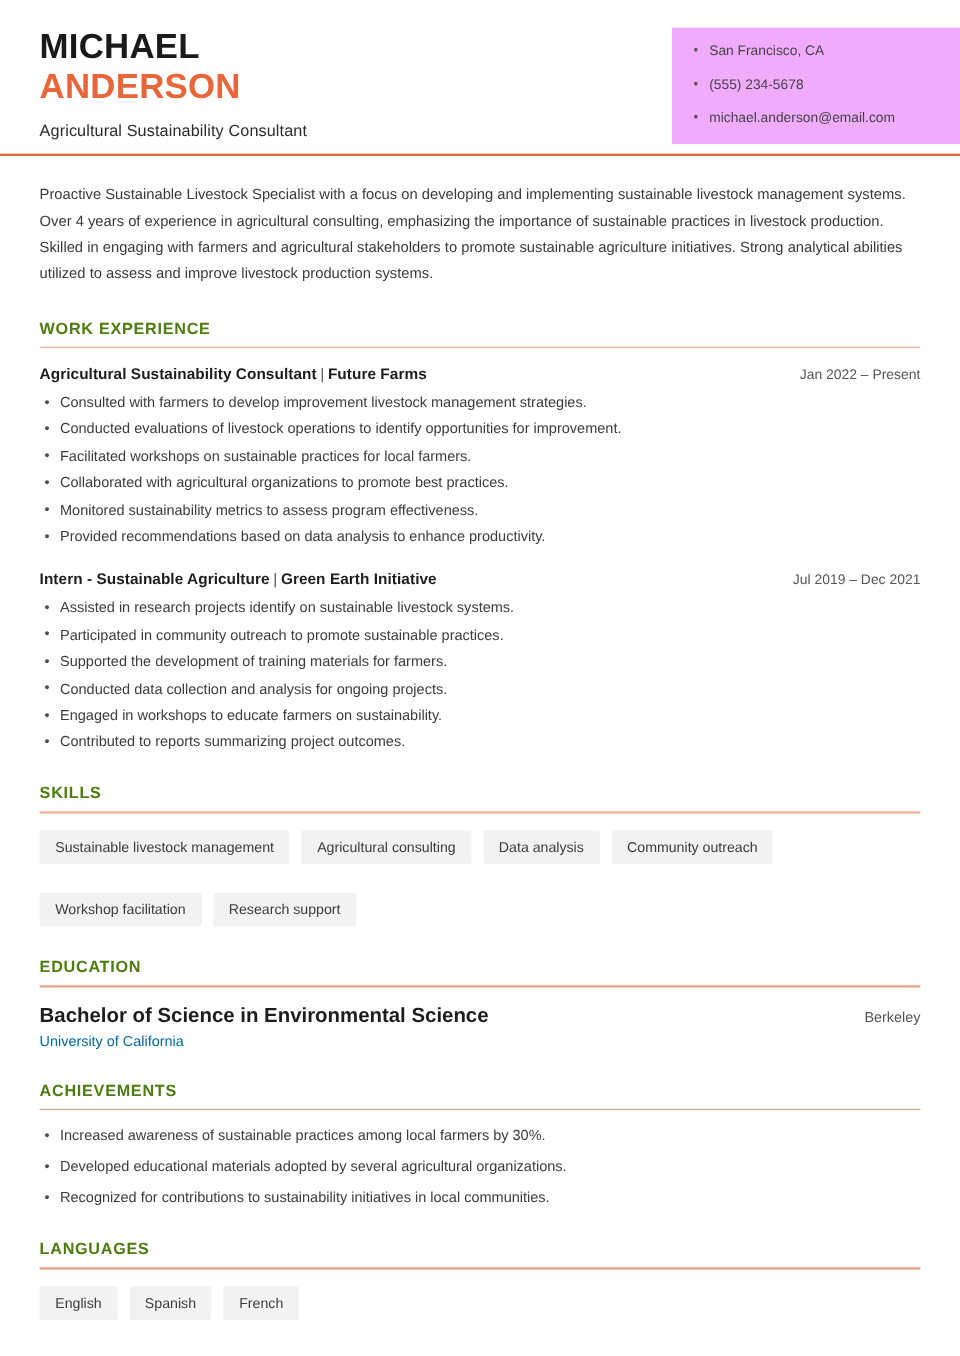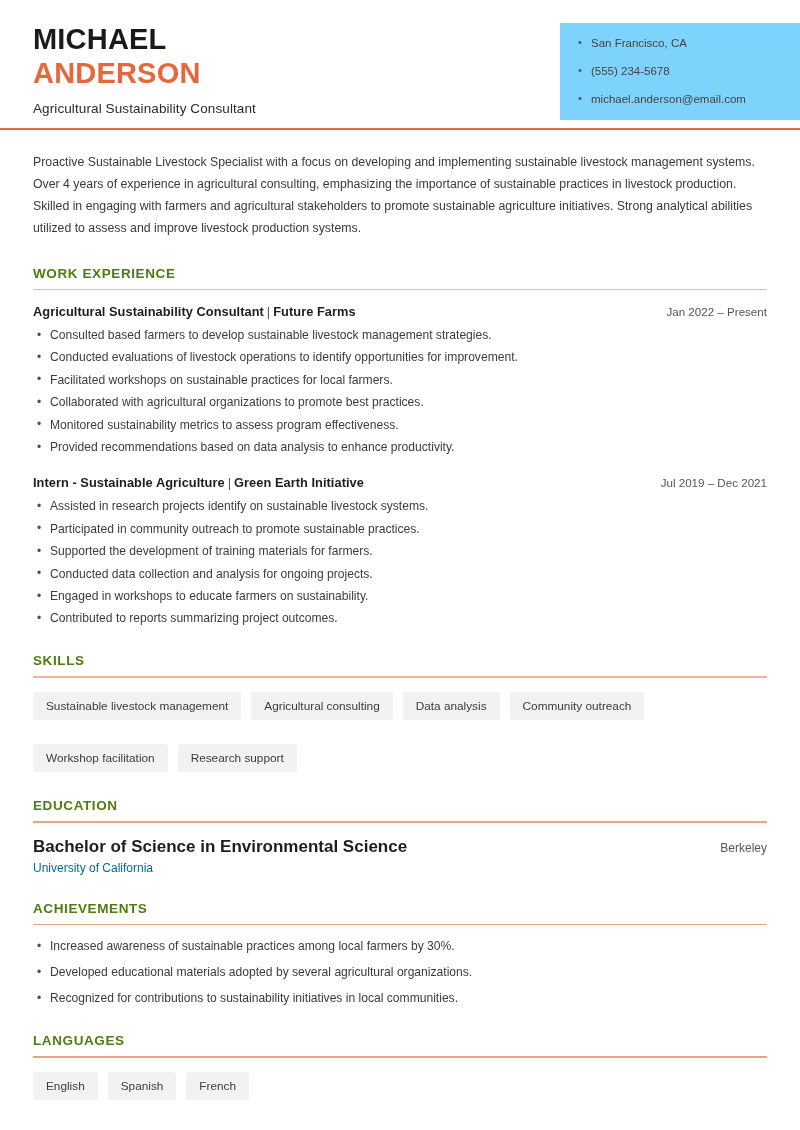--- a/index.html
+++ b/index.html
@@ -50,21 +50,21 @@
     color: #e8663a;
     text-transform: uppercase;
   }
   .job-title {
     font-size: 13.5px;
     color: #2b2b2b;
     margin-top: 11px;
     letter-spacing: 0.1px;
   }
   .contact-box {
-    background: #7dd3fc;
+    background: #f0abfc;
     width: 240px;
     min-height: 93px;
     padding: 14px 16px 14px 18px;
     margin-top: 23px;
   }
   .contact-list {
     list-style: none;
     margin: 0;
     padding: 0;
   }
@@ -237,21 +237,21 @@
       <div class="section-rule"></div>
 
       <div class="entry">
         <div class="entry-head">
           <div class="entry-title">
             <span>Agricultural Sustainability Consultant</span><span class="entry-sep">|</span><span>Future Farms</span>
           </div>
           <div class="entry-date">Jan 2022 – Present</div>
         </div>
         <ul class="bullets">
-          <li>Consulted based farmers to develop sustainable livestock management strategies.</li>
+          <li>Consulted with farmers to develop improvement livestock management strategies.</li>
           <li>Conducted evaluations of livestock operations to identify opportunities for improvement.</li>
           <li>Facilitated workshops on sustainable practices for local farmers.</li>
           <li>Collaborated with agricultural organizations to promote best practices.</li>
           <li>Monitored sustainability metrics to assess program effectiveness.</li>
           <li>Provided recommendations based on data analysis to enhance productivity.</li>
         </ul>
       </div>
 
       <div class="entry" style="margin-top:19px;">
         <div class="entry-head">

